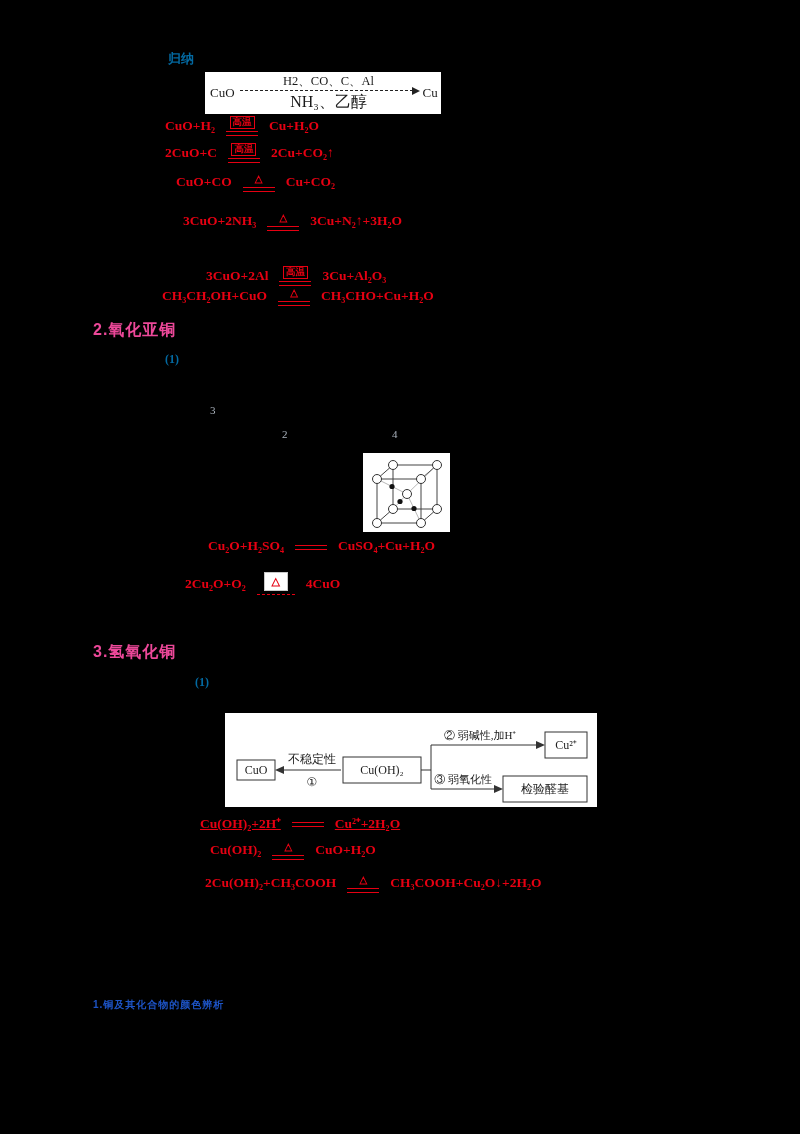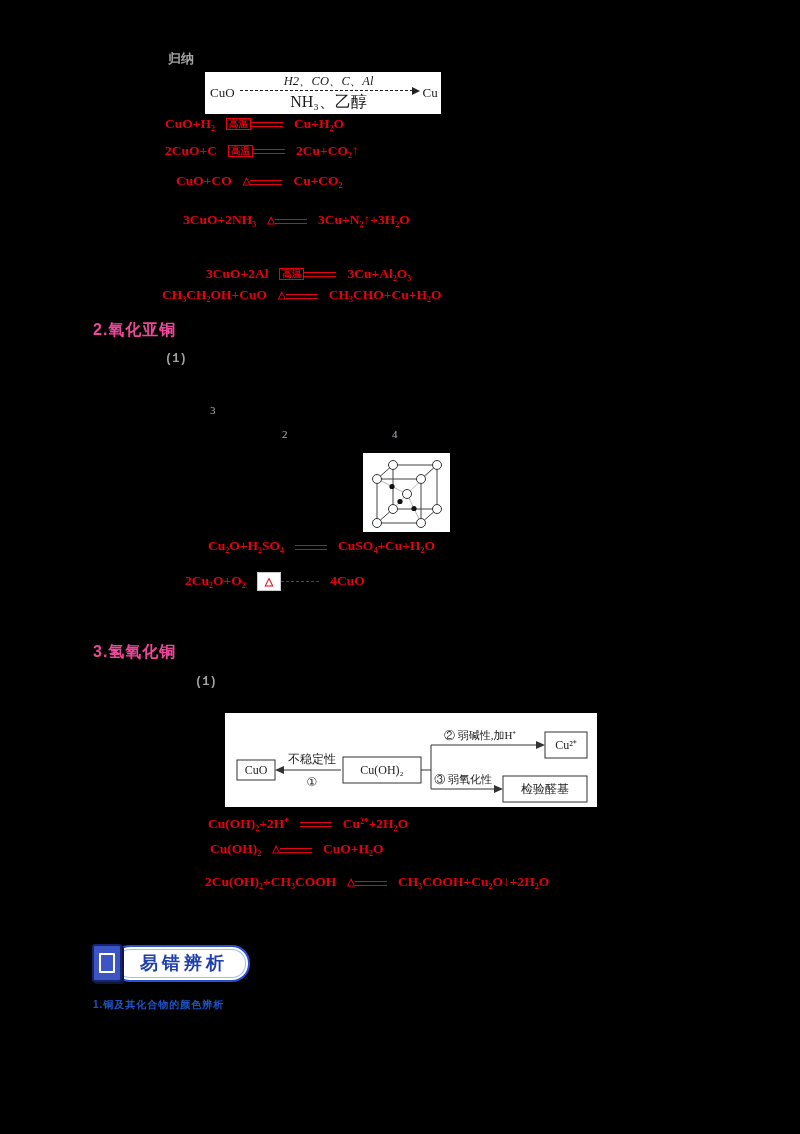--- a/index.html
+++ b/index.html
@@ -1,41 +1,41 @@
 <!DOCTYPE html>
 <html><head>
 <meta charset="utf-8">
 <style>
   html,body { margin:0; padding:0; background:#000; }
   .canvas {
     position:relative; width:800px; height:1134px; background:#000;
     overflow:hidden; font-family:"Liberation Sans", sans-serif;
   }
   
-  .red-tag { position:absolute; color:#a3a3a3; font-weight:bold; font-size:13px;
-             font-family:Liberation Mono, monospace; }
+  .red-tag { position:absolute; color:#0369a1; font-weight:bold; font-size:13px;
+             font-family:Liberation Serif, serif; }
   .faint-digit { position:absolute; color:#aab3bd; font-size:11px;
                  font-family:"Liberation Serif", serif; }
   
   .whitepanel { position:absolute; background:#ffffff; color:#1a1a1a; }
   .diagram1 { display:flex; align-items:center; gap:5px; padding:2px 5px;
               font-family:"Liberation Serif", serif; font-size:13px; }
   .d1-mid { display:flex; flex-direction:column; align-items:center; flex:1; }
-  .d1-top { font-style:italic; font-size:12.5px; line-height:1.15; }
+  .d1-top { font-size:12.5px; line-height:1.15; }
   .d1-bottom { font-size:16px; line-height:1.15; }
   .dash-arrow { position:relative; width:178px; height:0;
                 border-top:1.3px dashed #222; margin:2px 0; }
   .dash-arrow::after { content:""; position:absolute; right:-2px; top:-4.5px;
       border-left:8px solid #222; border-top:4px solid transparent;
       border-bottom:4px solid transparent; }
   
   .equation { position:absolute; display:flex; align-items:center; gap:11px;
               color:#e60012; font-family:"Liberation Serif", serif;
               font-size:13.5px; font-weight:600; white-space:nowrap; }
-  .cond-wrap { display:flex; flex-direction:row; align-items:center;
+  .cond-wrap { display:flex; flex-direction:column; align-items:center;
                justify-content:flex-end; }
   .cond { font-size:10px; line-height:1.15; }
   .cond.boxed { border:1px solid currentColor; padding:0 2px; font-size:9.5px; }
   .cond.whitebox { background:#fff; border:1px solid #c8c8c8; padding:2px 7px;
                    font-size:11px; }
   .dline { width:32px; height:3px; border-top:1.5px solid currentColor;
            border-bottom:1.5px solid currentColor; margin-top:2px; }
   .dline.dashed { height:0; border-bottom:none; border-top-style:dashed;
                   width:38px; margin:3px 0 2px; }
   
@@ -214,21 +214,21 @@
         <text x="341" y="36">Cu²⁺</text>
         <text x="320" y="80">检验醛基</text>
         <text x="87" y="50">不稳定性</text>
         <text x="87" y="73">①</text>
         <text x="255" y="26" font-size="11">② 弱碱性,加H⁺</text>
         <text x="238" y="70" font-size="11">③ 弱氧化性</text>
       </g>
     </svg>
   </div>
 
-  <div class="equation" style="left:208px; top:814px;">
+  <div class="equation" style="left:200px; top:814px;text-decoration:underline;">
     <span>Cu(OH)₂+2H⁺</span>
     <span class="cond-wrap">
       <span class="dline"></span>
     </span>
     <span>Cu²⁺+2H₂O</span>
   </div>
 
   <div class="equation" style="left:210px; top:841px;">
     <span>Cu(OH)₂</span>
     <span class="cond-wrap">
@@ -241,20 +241,16 @@
   <div class="equation" style="left:205px; top:874px;">
     <span>2Cu(OH)₂+CH₃COOH</span>
     <span class="cond-wrap">
       <span class="cond">△</span>
       <span class="dline"></span>
     </span>
     <span>CH₃COOH+Cu₂O↓+2H₂O</span>
   </div>
 
 
-  <div class="badge-wrap" style="left:92px; top:944px;">
-    <div class="badge-icon"></div>
-    <div class="badge-pill">易错辨析</div>
-  </div>
 
   <div class="blue-item" style="left:93px; top:998px;">1.铜及其化合物的颜色辨析</div>
 
 </div>
 
 </body></html>

